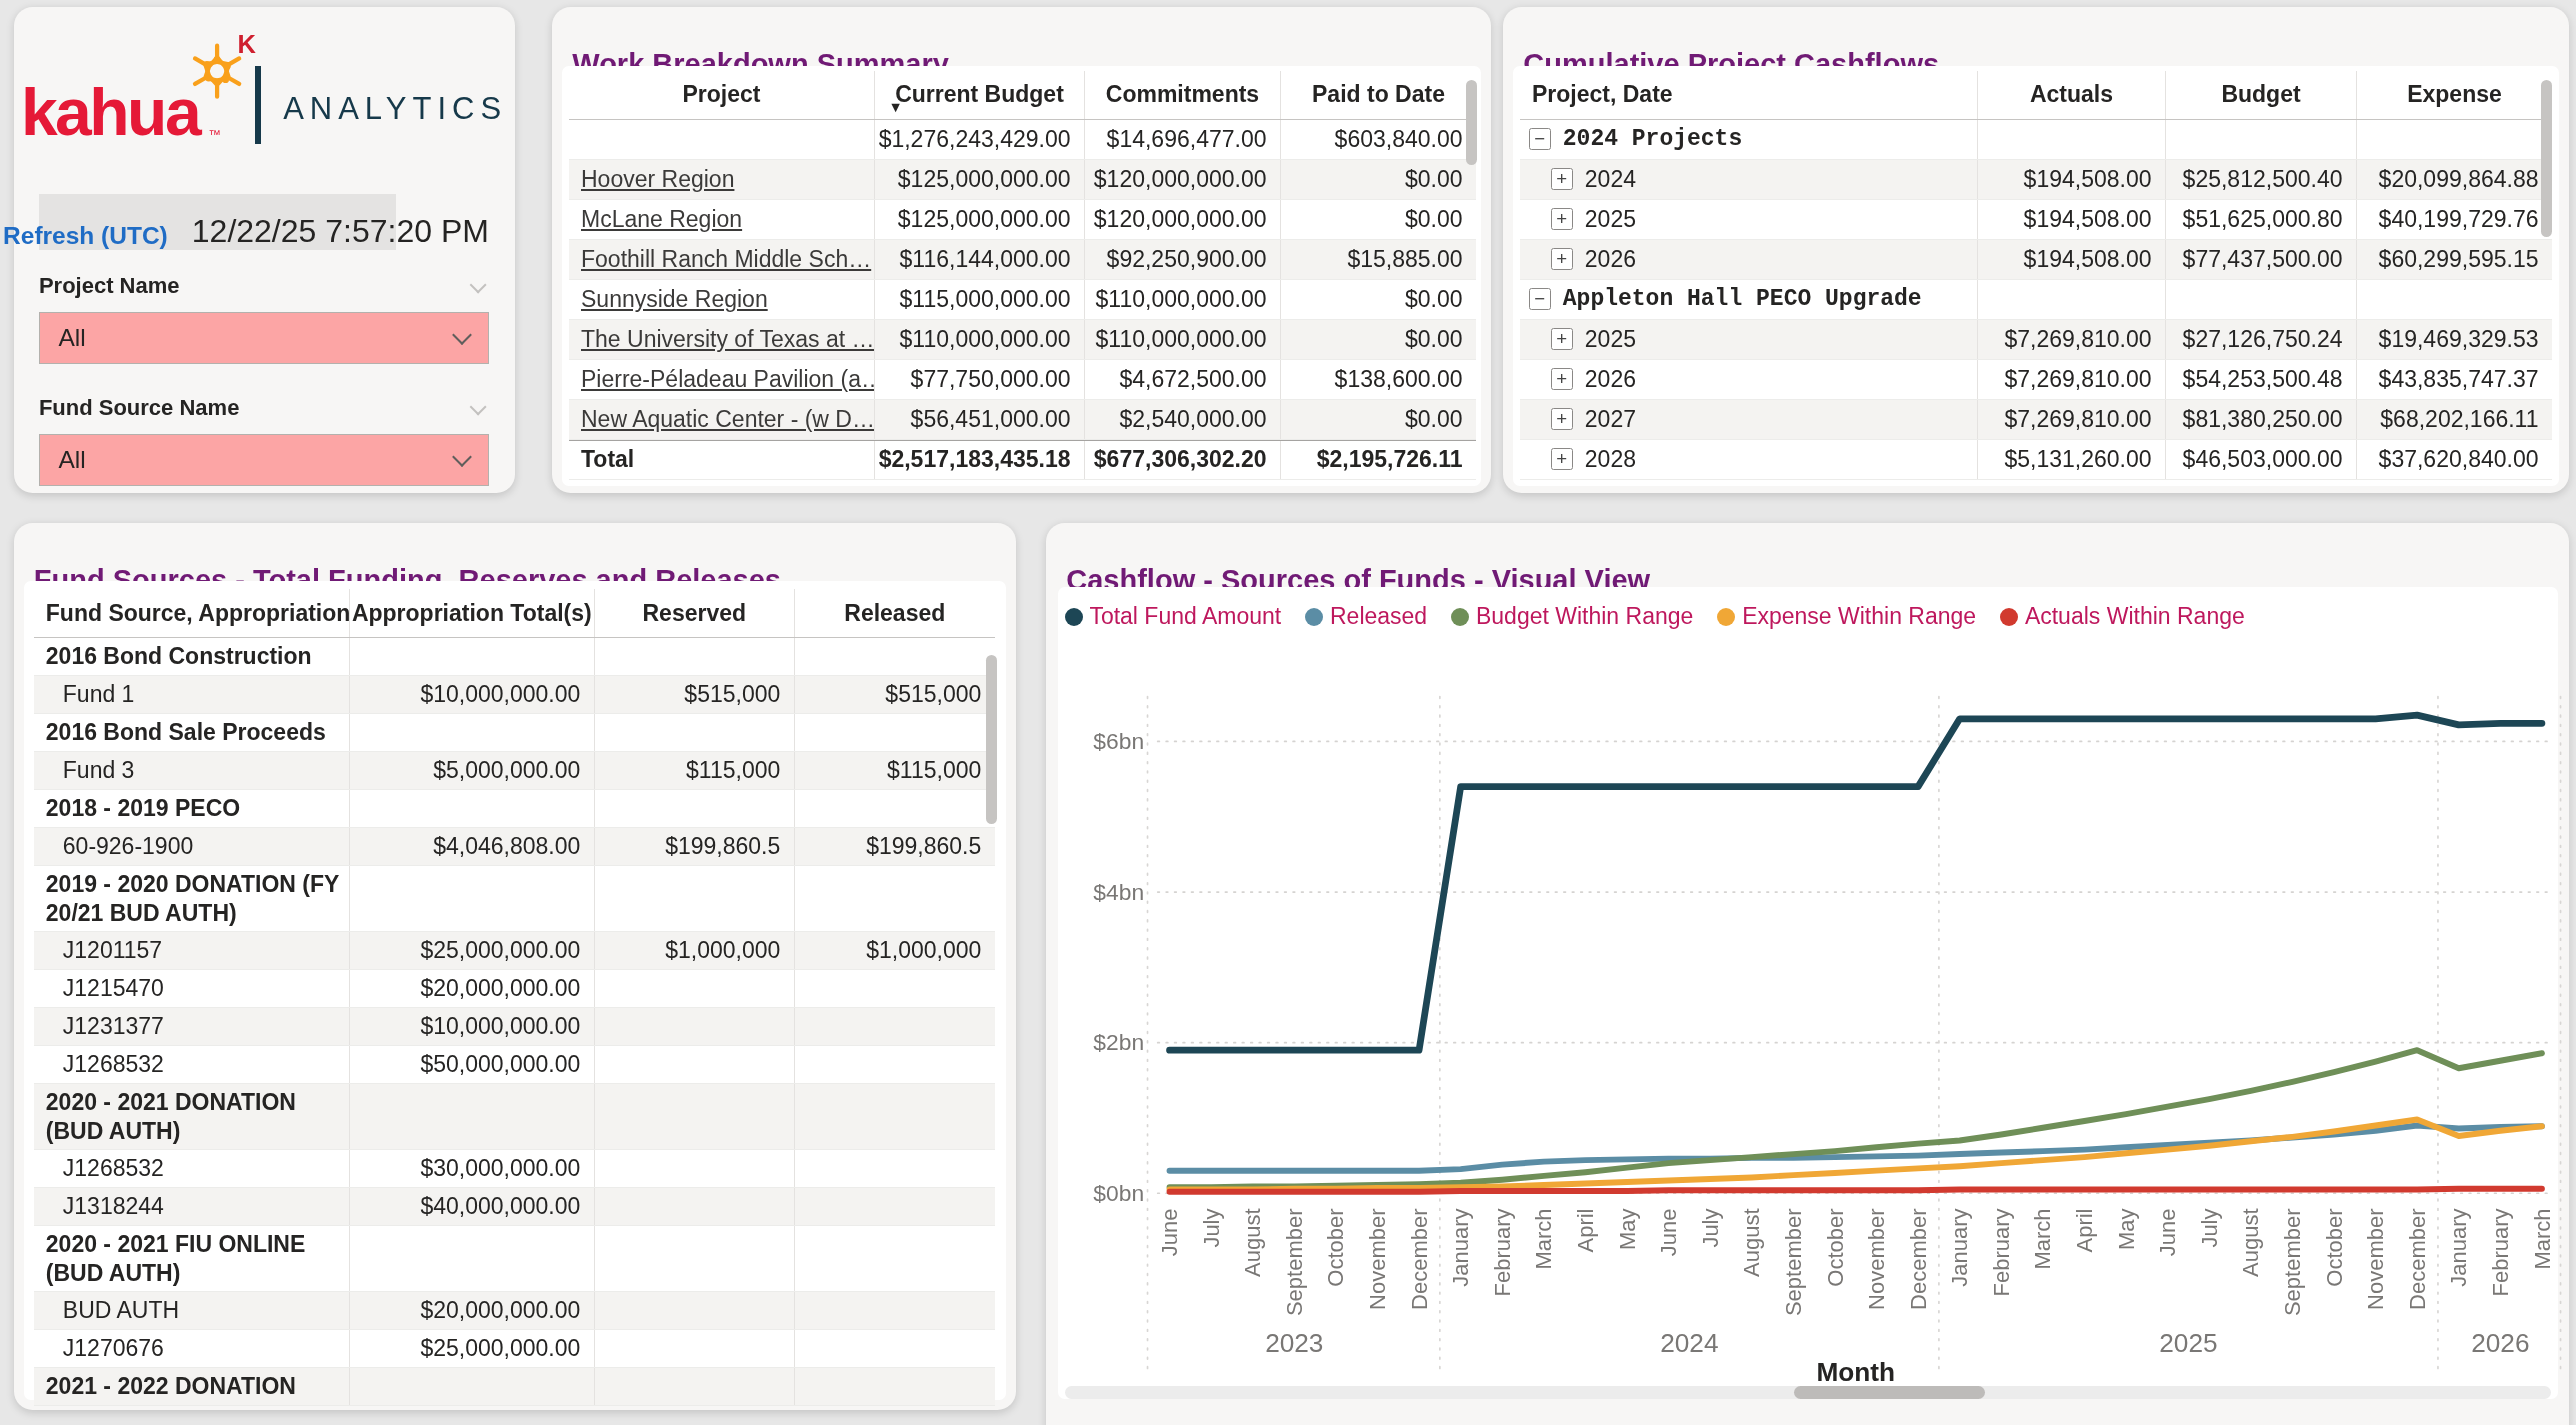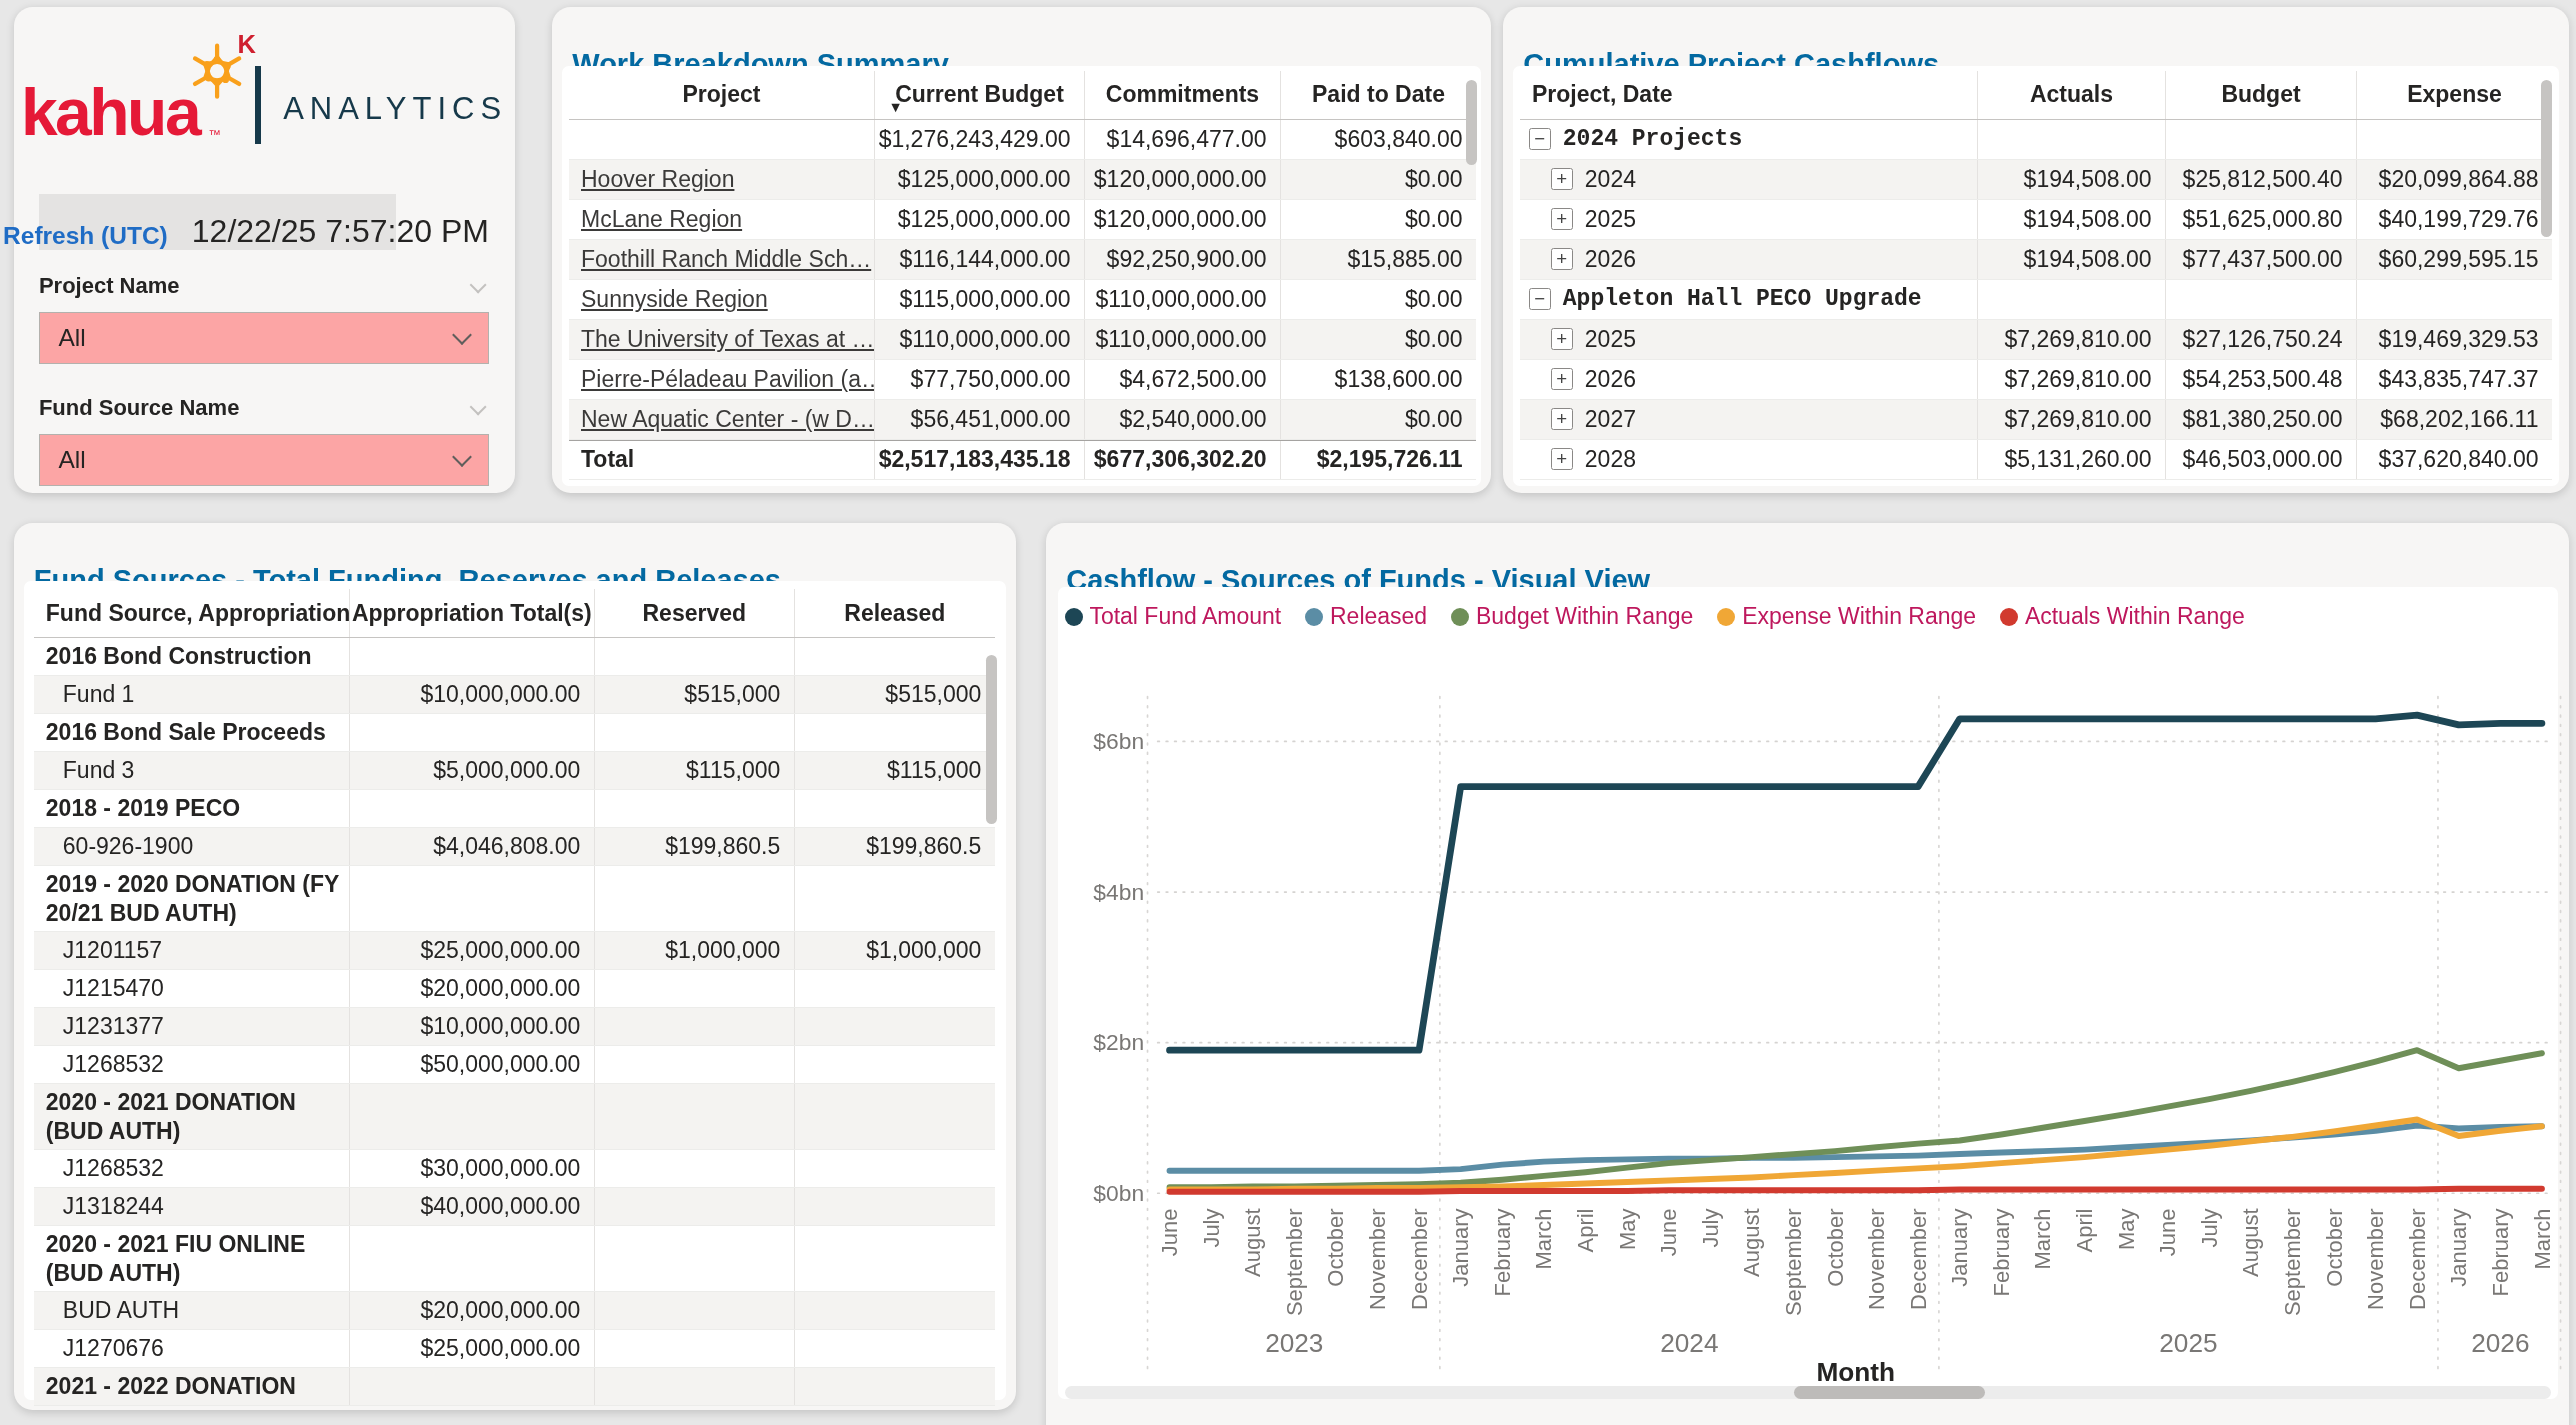--- a/index.html
+++ b/index.html
@@ -8,21 +8,21 @@
     background:#e7e7e7;
     font-family:"Liberation Sans","DejaVu Sans",sans-serif;
     color:#252423;
   }
   .card{position:absolute;background:#f7f6f5;border-radius:18.6px;box-shadow:0 2.5px 8.5px rgba(0,0,0,.15);}
   #filter-card{left:13.5px;top:6.8px;width:501px;height:486px;}
   #wbs-card{left:552px;top:6.8px;width:939px;height:486px;}
   #cpc-card{left:1503px;top:6.8px;width:1066px;height:486px;}
   #fs-card{left:13.5px;top:523px;width:1002px;height:887px;}
   #chart-card{left:1046px;top:523px;width:1523px;height:1072px;}
-  .card-title{position:absolute;left:20.3px;top:17px;font-size:29px;font-weight:600;color:#0369a1;white-space:nowrap;}
+  .card-title{position:absolute;left:20.3px;top:17px;font-size:29px;font-weight:600;color:#701a75;white-space:nowrap;}
   .visual{position:absolute;background:#ffffff;border-radius:6.8px;}
   #wbs-visual{left:10.2px;top:59px;width:919px;height:420px;}
   #cpc-visual{left:10.2px;top:59px;width:1046px;height:420px;}
   #fs-visual{left:10.2px;top:58px;width:982px;height:819px;}
   #chart-visual{left:12px;top:64px;width:1500px;height:812px;}
 
   
   .logo-row{position:absolute;left:0;right:0;top:59px;display:flex;justify-content:center;align-items:flex-end;}
   .kahua-wrap{position:relative;}
   .kahua-text{font-size:66px;font-weight:700;color:#e51937;letter-spacing:-2.5px;line-height:1;}

